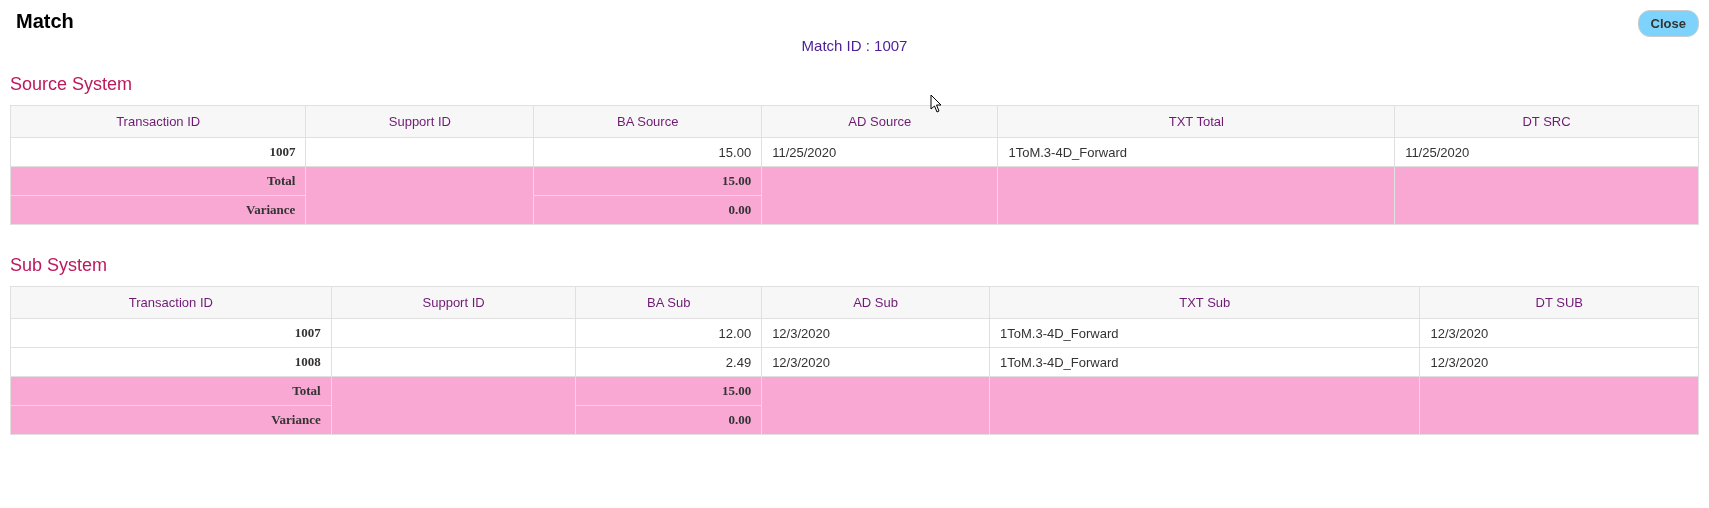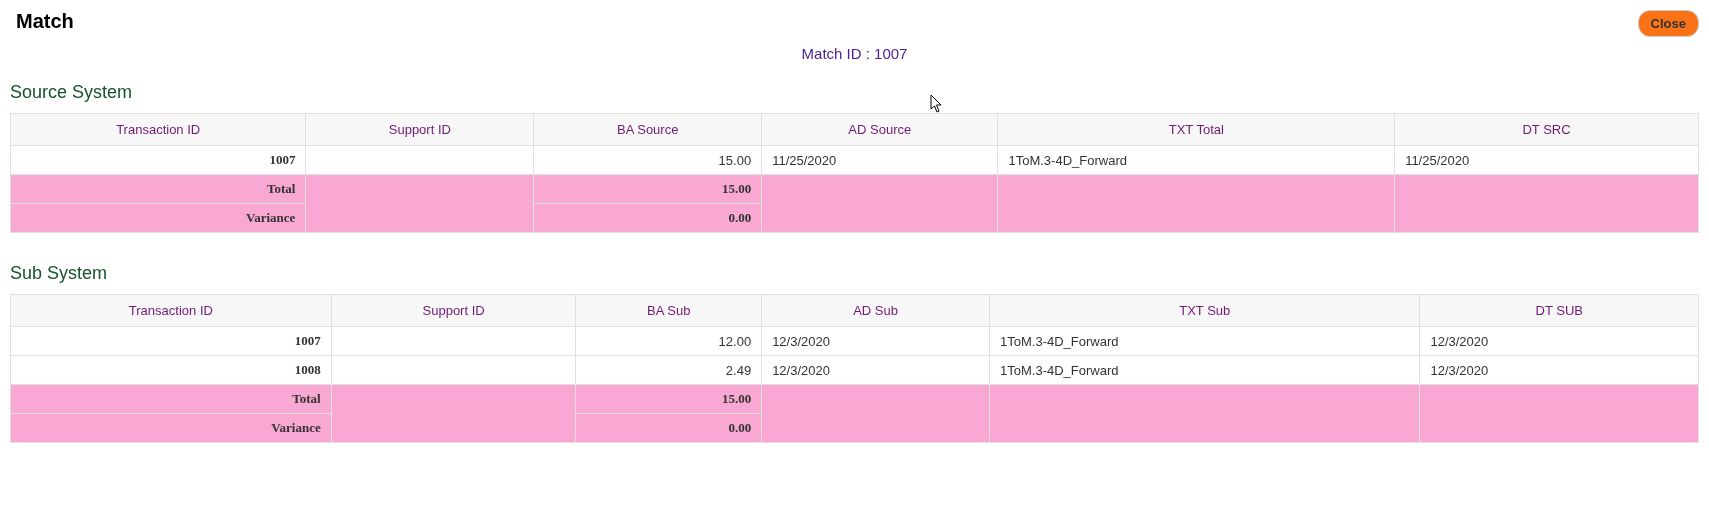--- a/index.html
+++ b/index.html
@@ -11,48 +11,47 @@
       font-family: Arial, Helvetica, sans-serif;
       background: #fff;
       color: #333;
       padding: 10px;
       width: 1709px;
     }
     .header {
       display: flex;
       justify-content: space-between;
       align-items: flex-start;
-      margin-bottom: 8px;
     }
     .page-title {
       font-size: 20px;
       font-weight: bold;
       color: #000;
       padding-left: 6px;
     }
     .close-btn {
-      background: #f97316;
+      background: #7dd3fc;
       border: 1px solid #ccc;
       padding: 5px 12px;
       font-size: 13px;
       font-weight: bold;
       cursor: pointer;
       color: #333;
       border-radius: 12px;
     }
     .match-id {
       font-size: 15px;
       color: #4c1d95;
       padding-left: 0px;
       margin-bottom: 20px;
       text-align: center;
     }
     .section-title {
       font-size: 18px;
-      color: #14532d;
+      color: #be185d;
       margin-bottom: 10px;
       padding-left: 0px;
     }
     table {
       width: 100%;
       border-collapse: collapse;
       margin-bottom: 30px;
       font-size: 13px;
     }
     th {

